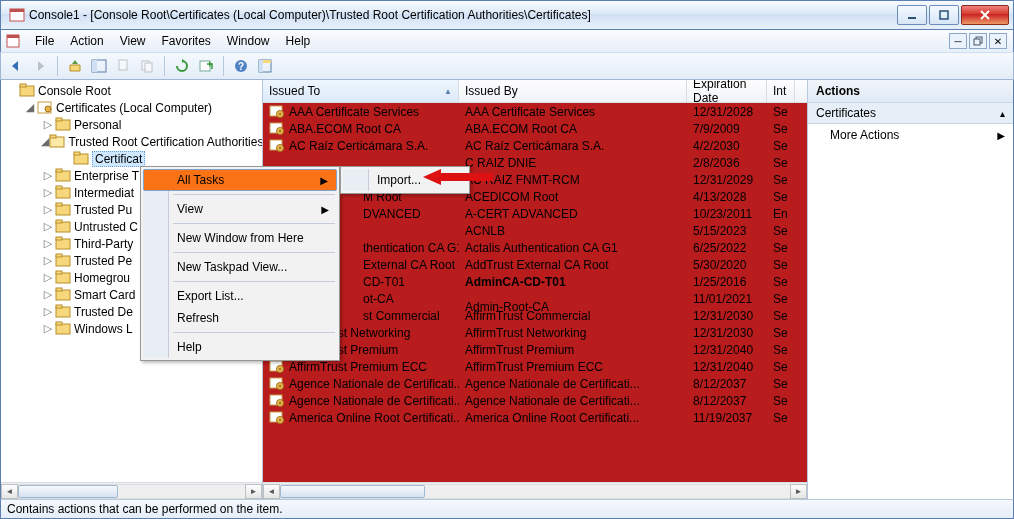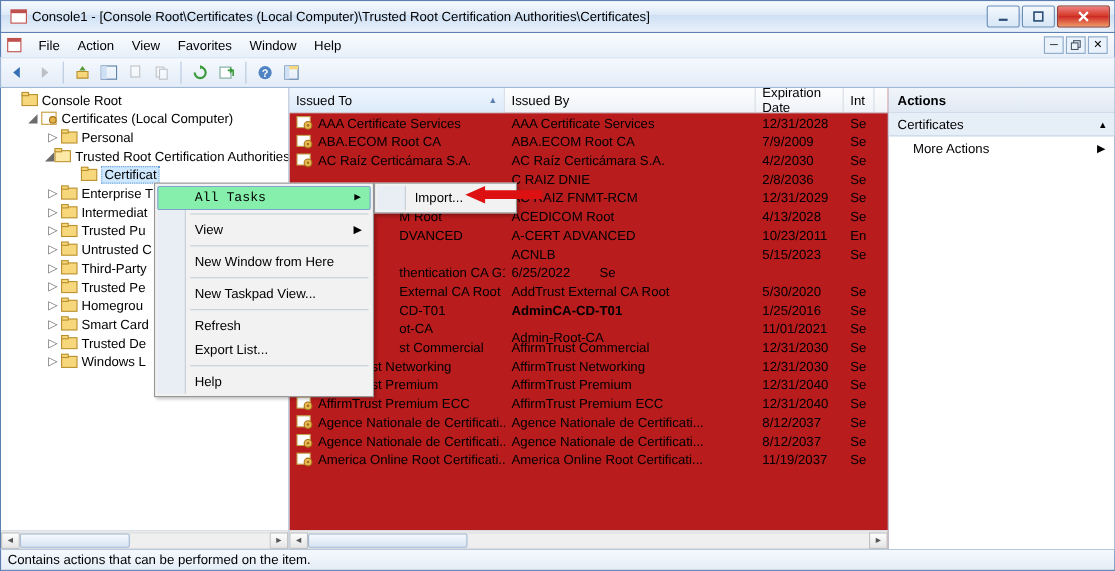--- a/index.html
+++ b/index.html
@@ -91,21 +91,21 @@
   .hscroll .thumb { position:absolute; top:0; height:13px; background:linear-gradient(#f6f9fd,#d6e3f2); border:1px solid #9fb8d6; border-radius:2px;}
 
   
   .ctx {
     position:absolute; background:#f2f2f2; border:1px solid #979797;
     box-shadow:2px 2px 3px rgba(0,0,0,0.25);
     padding:2px; z-index:100;
   }
   .ctx .gutter { position:absolute; left:2px; top:2px; bottom:2px; width:26px; background:#e9eef4; border-right:1px solid #c5cdd8;}
   .ctx-item { position:relative; padding:4px 30px 4px 34px; white-space:nowrap; z-index:1;}
-  .ctx-item.hover { background:#86efac; border:1px solid #7da2ce; padding:3px 29px 3px 33px; border-radius:2px;font-family:Liberation Mono, monospace;}
+  .ctx-item.hover { background:#f97316; border:1px solid #7da2ce; padding:3px 29px 3px 33px; border-radius:2px;}
   .ctx-item .arrow { position:absolute; right:8px; top:50%; transform:translateY(-50%); font-size:10px;}
   .ctx-sep { height:1px; background:#c5cdd8; margin:3px 2px 3px 30px; position:relative; z-index:1;}
 
   
   .submenu {
     position:absolute; background:#f2f2f2; border:1px solid #979797;
     box-shadow:2px 2px 3px rgba(0,0,0,0.25);
     padding:2px; z-index:101;
   }
   .submenu .gutter { position:absolute; left:2px; top:2px; bottom:2px; width:26px; background:#e9eef4; border-right:1px solid #c5cdd8;}
@@ -536,20 +536,21 @@
             <span></span>
           </div>
           <div class="cell" style="width: 228px;">ACNLB</div>
           <div class="cell" style="width: 80px;">5/15/2023</div>
           <div class="cell" style="width: 28px;">Se</div>
         </div>
         <div class="row">
           <div class="cell" style="width: 196px; padding-left: 100px;">
             <span>thentication CA G1</span>
           </div>
+          <div class="cell" style="width: 228px;">Actalis Authentication CA G1</div>
           <div class="cell" style="width: 80px;">6/25/2022</div>
           <div class="cell" style="width: 28px;">Se</div>
         </div>
         <div class="row">
           <div class="cell" style="width: 196px; padding-left: 100px;">
             <span>External CA Root</span>
           </div>
           <div class="cell" style="width: 228px;">AddTrust External CA Root</div>
           <div class="cell" style="width: 80px;">5/30/2020</div>
           <div class="cell" style="width: 28px;">Se</div>
@@ -699,22 +700,22 @@
 <div class="ctx" id="ctx" style="left:140px; top:166px; width:200px;">
   <div class="gutter"></div>
 <div class="ctx-item hover"><span>All Tasks</span><span class="arrow">▶</span></div>
     <div class="ctx-sep"></div>
     <div class="ctx-item"><span>View</span><span class="arrow">▶</span></div>
     <div class="ctx-sep"></div>
     <div class="ctx-item"><span>New Window from Here</span></div>
     <div class="ctx-sep"></div>
     <div class="ctx-item"><span>New Taskpad View...</span></div>
     <div class="ctx-sep"></div>
+    <div class="ctx-item"><span>Export List...</span></div>
     <div class="ctx-item"><span>Refresh</span></div>
-    <div class="ctx-item"><span>Export List...</span></div>
     <div class="ctx-sep"></div>
     <div class="ctx-item"><span>Help</span></div>
   </div>
 
 <div class="submenu" style="left:340px; top:166px; width:130px;">
   <div class="gutter"></div>
   <div class="ctx-item">
     <span>Import...</span>
   </div>
 </div>

